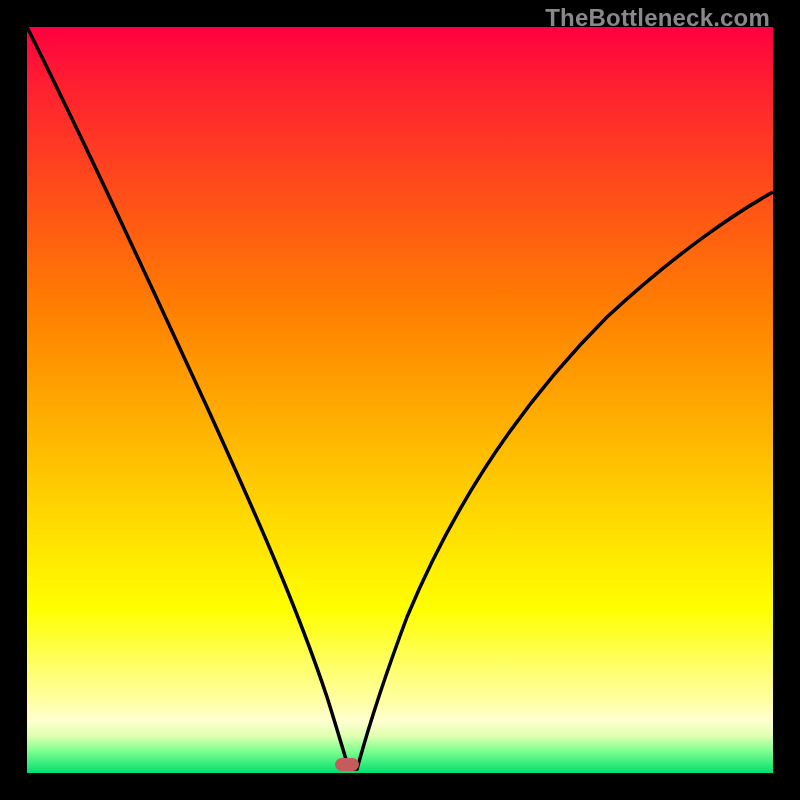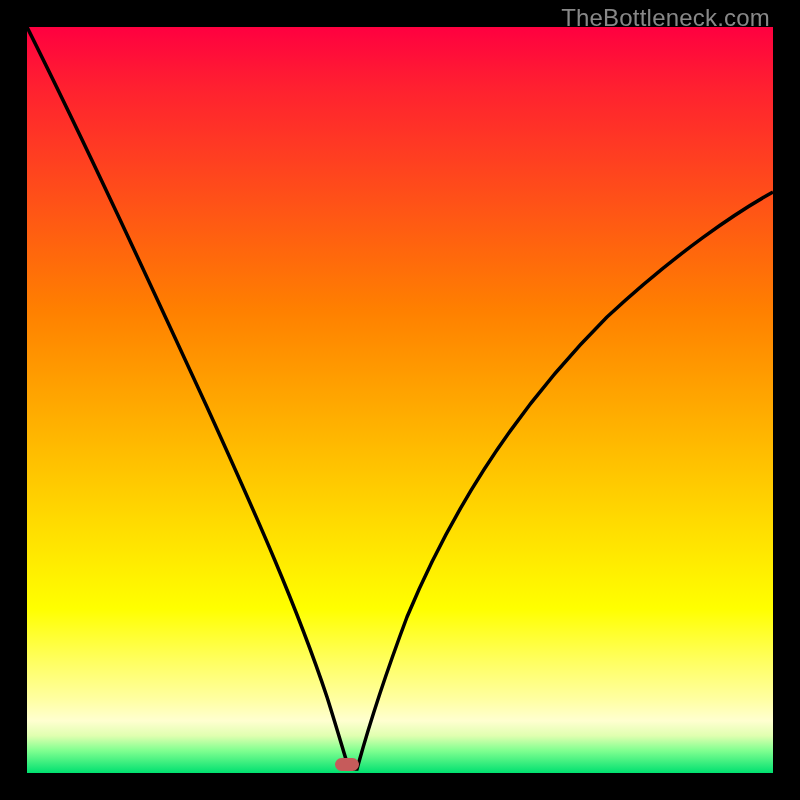--- a/index.html
+++ b/index.html
@@ -39,21 +39,21 @@
       #80ff90 97%,
       #00e070 100%
     );
   }
   .watermark {
     position: absolute;
     top: 4px;
     right: 30px;
     color: #888;
     font-size: 24px;
-    font-weight: 400;
+    font-weight: 700;
     letter-spacing: 0.2px;
   }
   svg.curve {
     position: absolute;
     inset: 0;
   }
   .marker {
     position: absolute;
     width: 24px;
     height: 13px;

